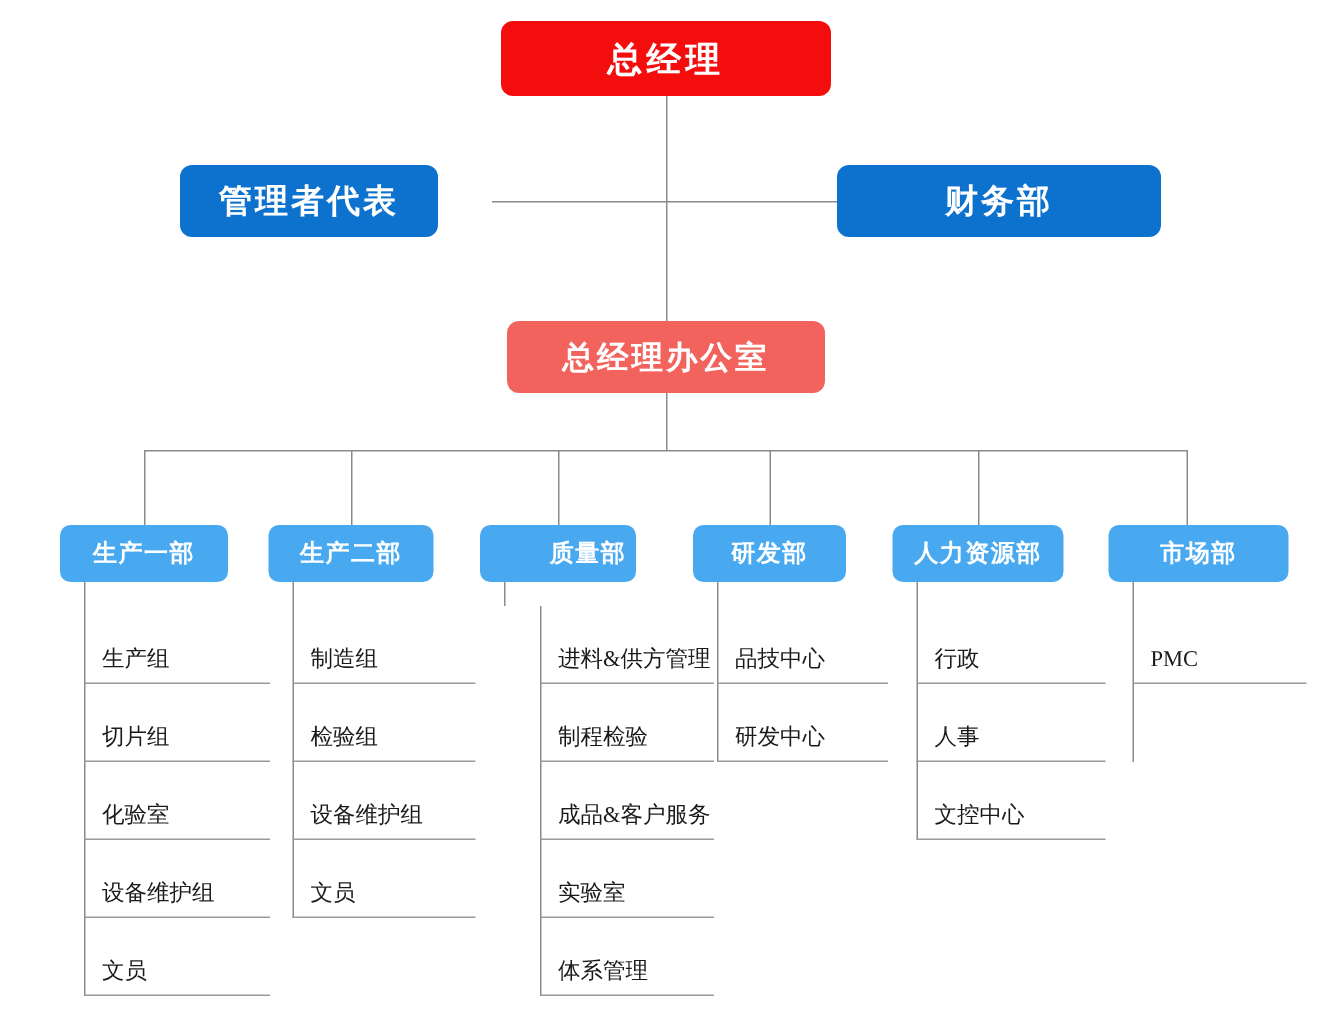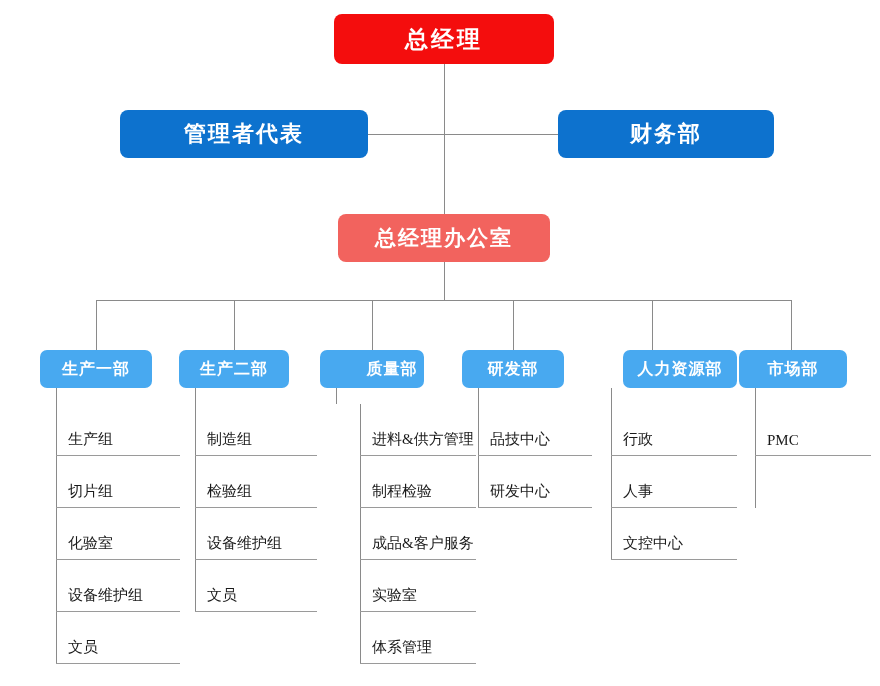--- a/index.html
+++ b/index.html
@@ -48,21 +48,21 @@
   .node-blue {
     height: 48px;
     background: #0d72ce;
     border-radius: 8px;
     font-size: 22px;
     letter-spacing: 2px;
   }
   .node-mgmt-rep {
     left: 120px;
     top: 110px;
-    width: 248px;
+    width: 172px;
   }
   .node-finance {
     left: 558px;
     top: 110px;
     width: 216px;
   }
 
   .node-gm-office {
     left: 338px;
     top: 214px;
@@ -147,22 +147,22 @@
 
   <div class="node node-blue node-finance">财务部</div>
 
   <div class="node node-gm-office">总经理办公室</div>
 
   <div id="dept-layer">
       <div class="node node-dept" style="left: 40px; width: 112px;">生产一部</div>
       <div class="node node-dept" style="left: 179px; width: 110px;">生产二部</div>
       <div class="node node-dept" style="left: 320px; width: 104px; padding-left: 40px;">质量部</div>
       <div class="node node-dept" style="left: 462px; width: 102px;">研发部</div>
-      <div class="node node-dept" style="left: 595px; width: 114px; margin-left: 28px;">人力资源部</div>
-      <div class="node node-dept" style="left: 739px; width: 108px;">市场部</div>
+      <div class="node node-dept" style="left: 595px; width: 114px;">人力资源部</div>
+      <div class="node node-dept" style="left: 739px; width: 120px;">市场部</div>
     </div>
 
   <div id="sub-layer">
       <div class="subcol" style="left: 56px; width: 124px;">
         <div class="sub-spine" style="height: 260px;"></div>
         <div class="sub-item">生产组</div>
         <div class="sub-item">切片组</div>
         <div class="sub-item">化验室</div>
         <div class="sub-item">设备维护组</div>
         <div class="sub-item">文员</div>

